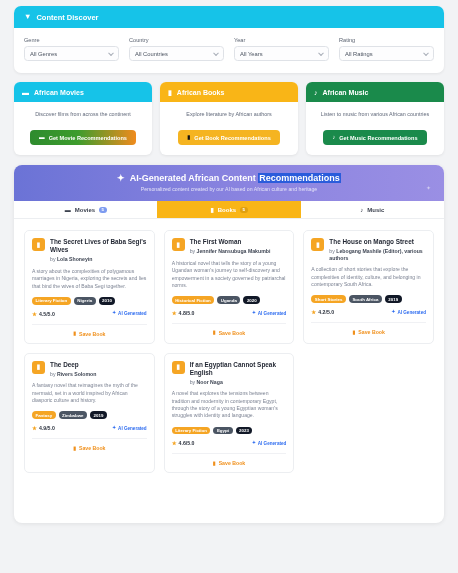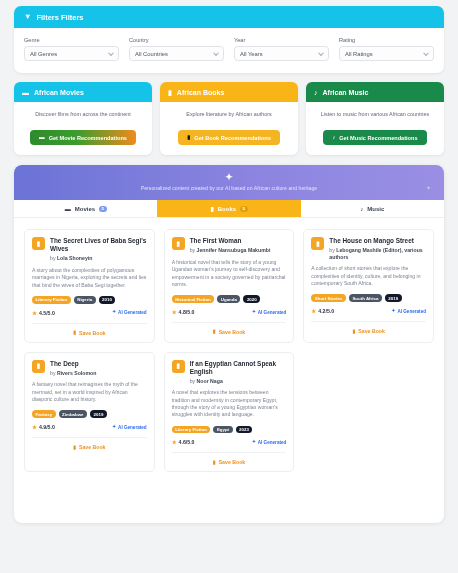--- a/index.html
+++ b/index.html
@@ -174,21 +174,21 @@
   .ico { display:inline-block; line-height:1; }
 </style>
 </head>
 <body>
 
 <div class="page">
 
   <div class="panel">
     <div class="filters-header">
       <span class="ico">▼</span>
-      <span>Filters Filters</span>
+      <span>Content Discover</span>
     </div>
     <div class="filters-body">
       <div class="field">
         <div class="field-label">Genre</div>
         <div class="select">
           <span>All Genres</span>
           <span class="chev"></span>
         </div>
       </div>
       <div class="field">
@@ -256,20 +256,21 @@
           <span>Get Music Recommendations</span>
         </div>
       </div>
     </div>
   </div>
 
   <div class="ai-panel">
     <div class="ai-banner">
       <div class="ai-title">
         <span class="ico">✦</span>
+        <span><span>AI-Generated African Content </span><span class="hl">Recommendations</span></span>
       </div>
       <div class="ai-sub">Personalized content created by our AI based on African culture and heritage</div>
       <span class="banner-spark">✦</span>
     </div>
 
     <div class="tabs">
       <div class="tab">
         <span class="ico">▬</span>
         <span>Movies</span>
         <span class="tab-badge">5</span>

